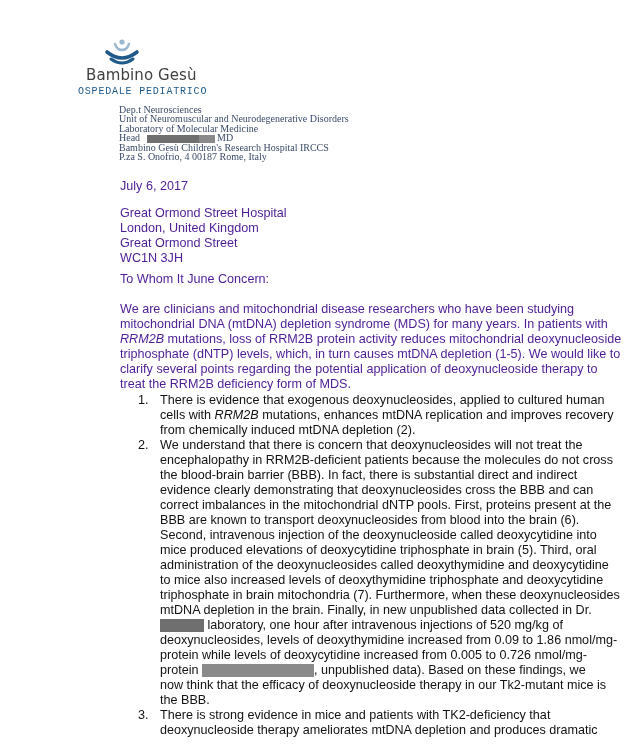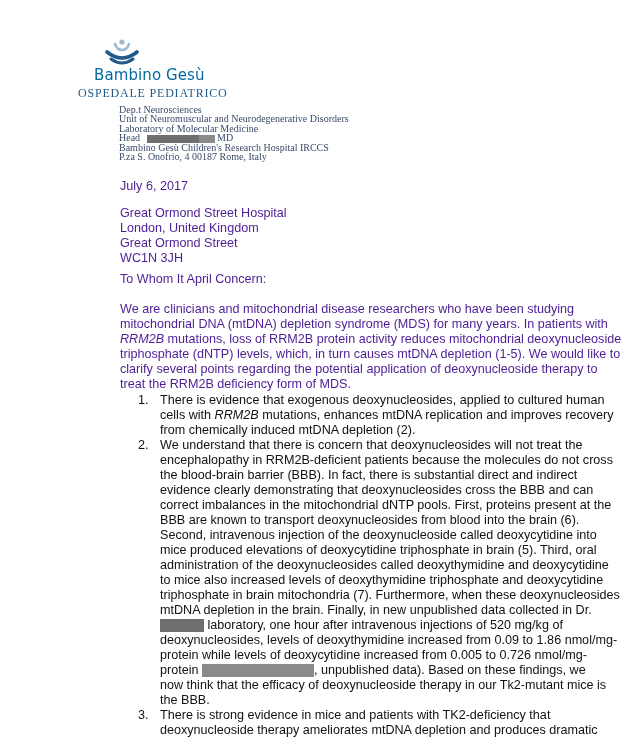--- a/index.html
+++ b/index.html
@@ -1,20 +1,20 @@
 <!DOCTYPE html>
 <html><head>
 <meta charset="utf-8">
 <style>
   html,body{margin:0;padding:0;background:#fff;}
   body{width:634px;height:755px;overflow:hidden;position:relative;color:#1a1a1a;}
   .logo{position:absolute;left:78px;top:38px;width:140px;}
   .logo-mark{position:absolute;left:26px;top:0;width:36px;height:30px;}
-  .logo-name{position:absolute;left:16px;top:28px;font-family:"DejaVu Sans",sans-serif;font-size:15px;color:#0369a1;letter-spacing:0.1px;white-space:nowrap;}
-  .logo-sub{position:absolute;left:0;top:48px;font-family:Liberation Serif, serif;font-size:12px;color:#1f5a8a;letter-spacing:0.8px;white-space:nowrap;}
+  .logo-name{position:absolute;left:8px;top:28px;font-family:"DejaVu Sans",sans-serif;font-size:15px;color:#404040;letter-spacing:0.1px;white-space:nowrap;}
+  .logo-sub{position:absolute;left:0;top:48px;font-family:Liberation Mono, monospace;font-size:10px;color:#1f5a8a;letter-spacing:0.8px;white-space:nowrap;}
   .dept{position:absolute;left:119px;top:105px;font-family:"Liberation Serif",serif;font-size:10px;line-height:9.3px;color:#3a4a68;}
   .dept div{white-space:nowrap;}
   .redact{display:inline-block;background:#6f6f6f;vertical-align:middle;}
   .redact.light{background:#8a8a8a;}
   .body{position:absolute;left:120px;font-family:"Liberation Sans",sans-serif;font-size:12.6px;line-height:15px;color:#4c1d95;}
   .line{white-space:nowrap;}
   .date{top:179px;}
   .addr{top:206px;}
   .greet{top:272px;}
   .para{top:302px;left:120px;}
@@ -52,21 +52,21 @@
 
 <div class="body date line">July 6, 2017</div>
 
 <div class="body addr">
   <div class="line">Great Ormond Street Hospital</div>
   <div class="line">London, United Kingdom</div>
   <div class="line">Great Ormond Street</div>
   <div class="line">WC1N 3JH</div>
 </div>
 
-<div class="body greet line">To Whom It April Concern:</div>
+<div class="body greet line">To Whom It June Concern:</div>
 
 <div class="body para">
   <div class="line">We are clinicians and mitochondrial disease researchers who have been studying</div>
   <div class="line">mitochondrial DNA (mtDNA) depletion syndrome (MDS) for many years. In patients with</div>
   <div class="line"><i>RRM2B</i><span> mutations, loss of RRM2B protein activity reduces mitochondrial deoxynucleoside</span></div>
   <div class="line">triphosphate (dNTP) levels, which, in turn causes mtDNA depletion (1-5). We would like to</div>
   <div class="line">clarify several points regarding the potential application of deoxynucleoside therapy to</div>
   <div class="line">treat the RRM2B deficiency form of MDS.</div>
 </div>
 

